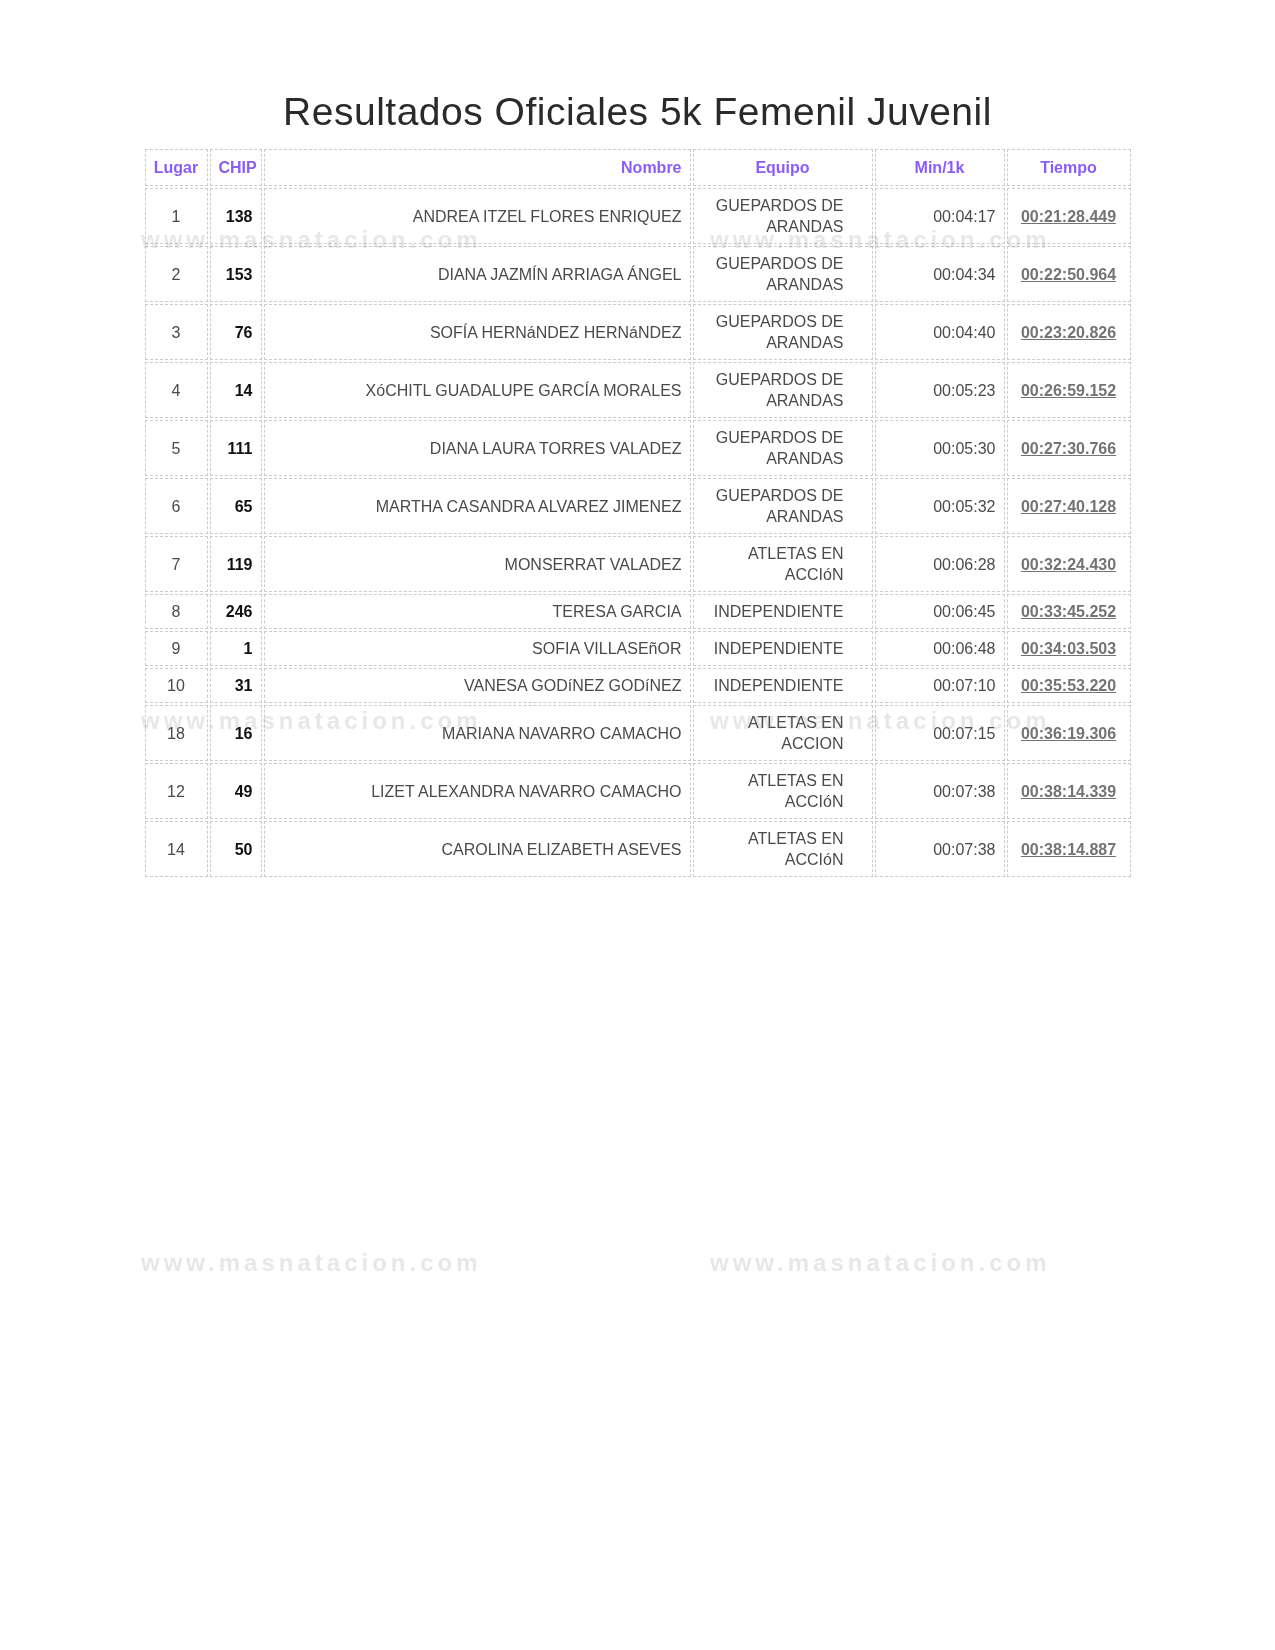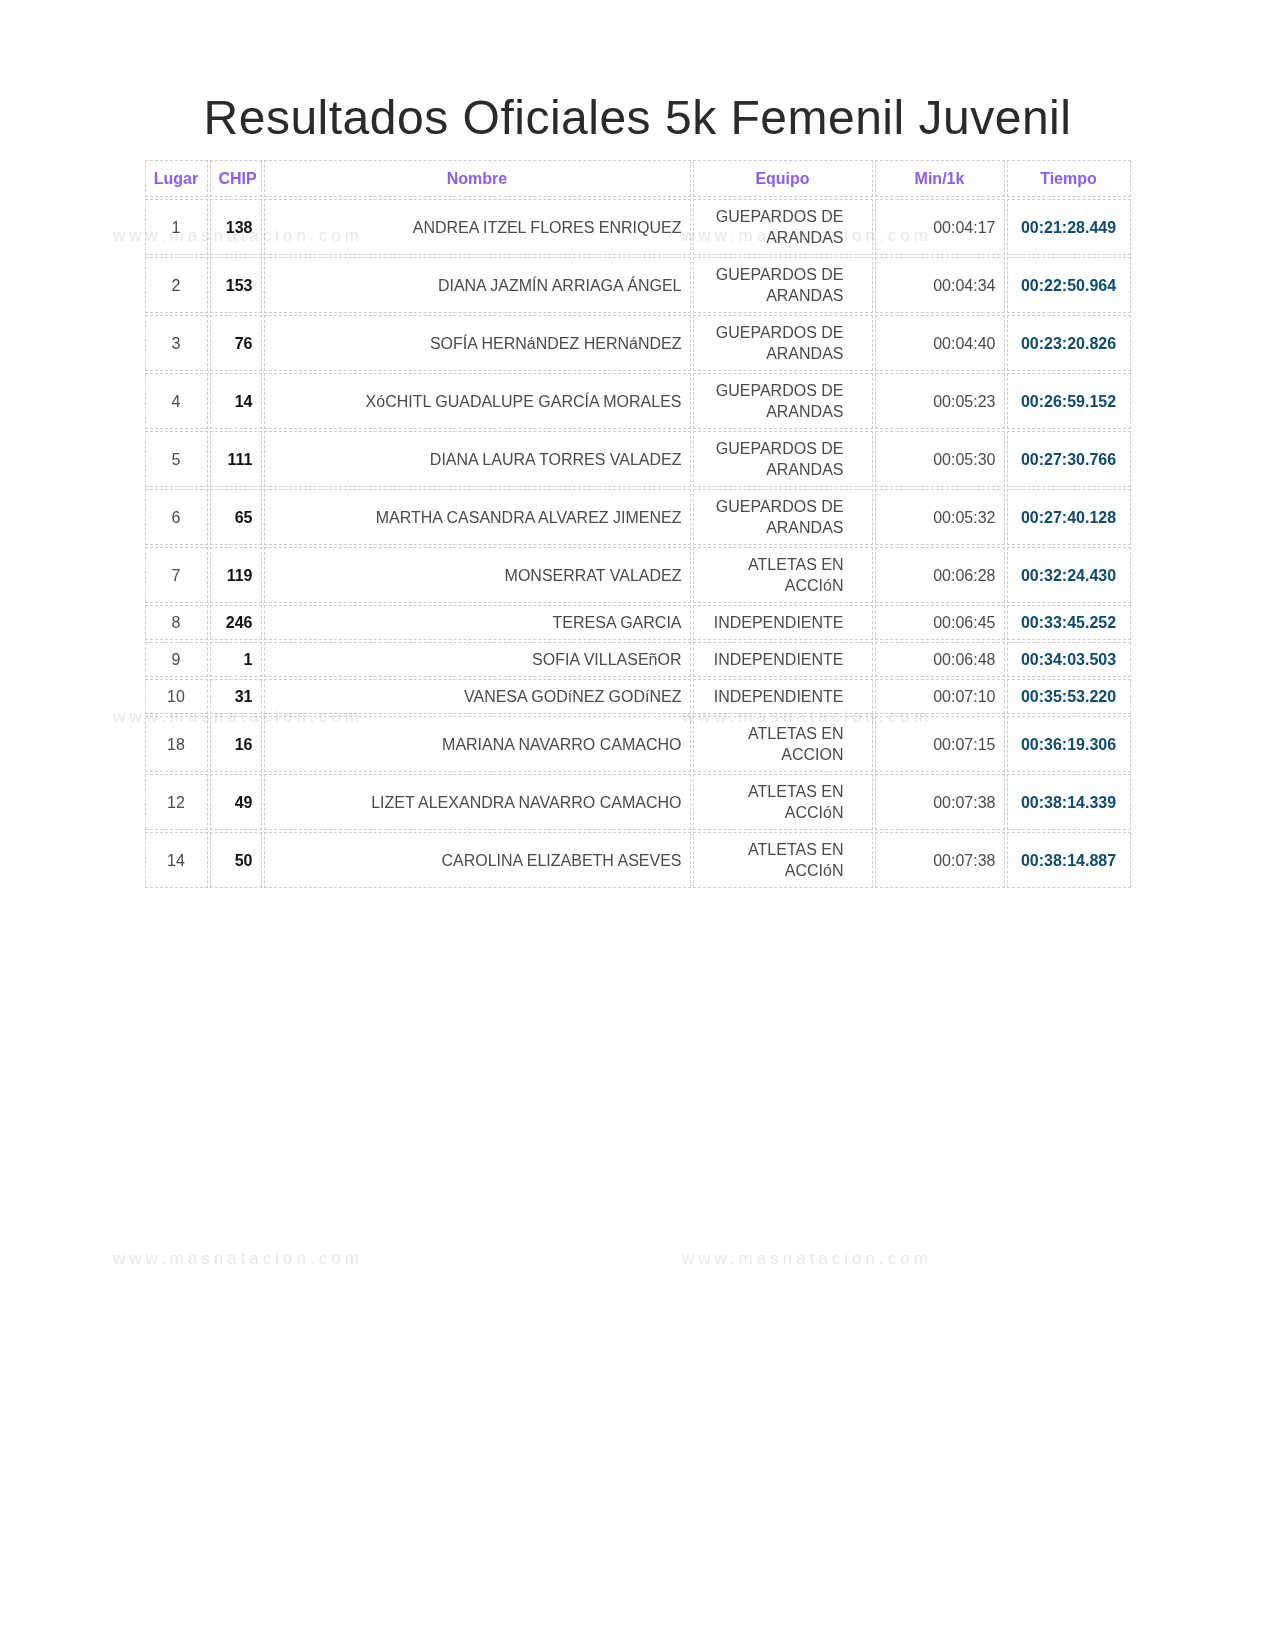--- a/index.html
+++ b/index.html
@@ -11,21 +11,21 @@
     width: 1275px;
     height: 1650px;
     position: relative;
     font-family: "Liberation Sans", sans-serif;
     overflow: hidden;
   }
   .page-title {
     margin: 0;
     padding-top: 90px;
     text-align: center;
-    font-size: 48px;
+    font-size: 39px;
     font-weight: 300;
     letter-spacing: 0.5px;
     color: #2a2a2a;
   }
   table.results {
     border-collapse: separate;
     border-spacing: 2px;
     table-layout: fixed;
     width: 990px;
     margin: 13px auto 0 auto;
@@ -44,37 +44,38 @@
     padding: 6px 8px;
     overflow: hidden;
     vertical-align: middle;
   }
   th {
     font-weight: bold;
     color: #8b5cf6;
     text-align: center;
     padding: 7px 8px;
   }
-  th.h-nombre { text-align: center; }
+  th.h-nombre { text-align: right; }
   td.td-lugar  { text-align: center; color: #4a4a4a; }
   td.td-chip   { text-align: right; color: #111111; font-weight: bold; }
   td.td-nombre { text-align: right;   color: #4a4a4a; }
   td.td-equipo { text-align: right;   color: #4a4a4a; }
   td.td-min1k  { text-align: right; color: #4a4a4a; }
-  td.td-tiempo { text-align: center; color: #0c4a6e; font-weight: bold; }
+  td.td-tiempo { text-align: center; color: #737373; font-weight: bold; text-decoration: underline; }
   .equipo-wrap { max-width: 142px; }
   .watermark {
     position: absolute;
     z-index: 5;
     pointer-events: none;
-    font-size: 17px;
-    font-weight: normal;
+    font-size: 24px;
+    font-weight: bold;
     letter-spacing: 4px;
     color: rgba(120, 120, 120, 0.18);
     white-space: nowrap;
+    margin-left: 28px;
   }
   .wm-r1-left  { left: 113px; top: 226px; }
   .wm-r1-right { left: 682px; top: 226px; }
   .wm-r2-left  { left: 113px; top: 707px; }
   .wm-r2-right { left: 682px; top: 707px; }
   .wm-r3-left  { left: 113px; top: 1249px; }
   .wm-r3-right { left: 682px; top: 1249px; }
 </style>
 </head>
 <body>

